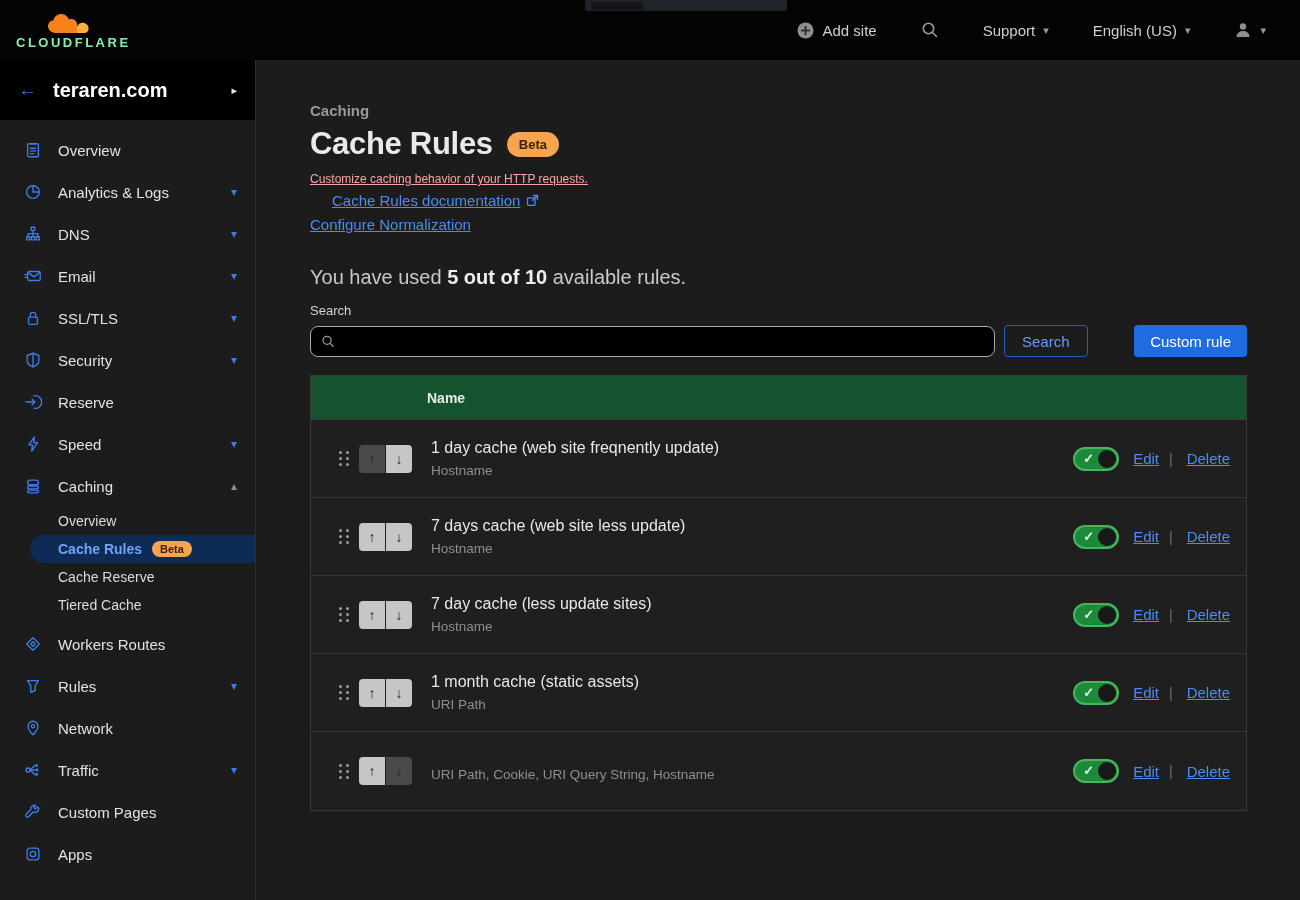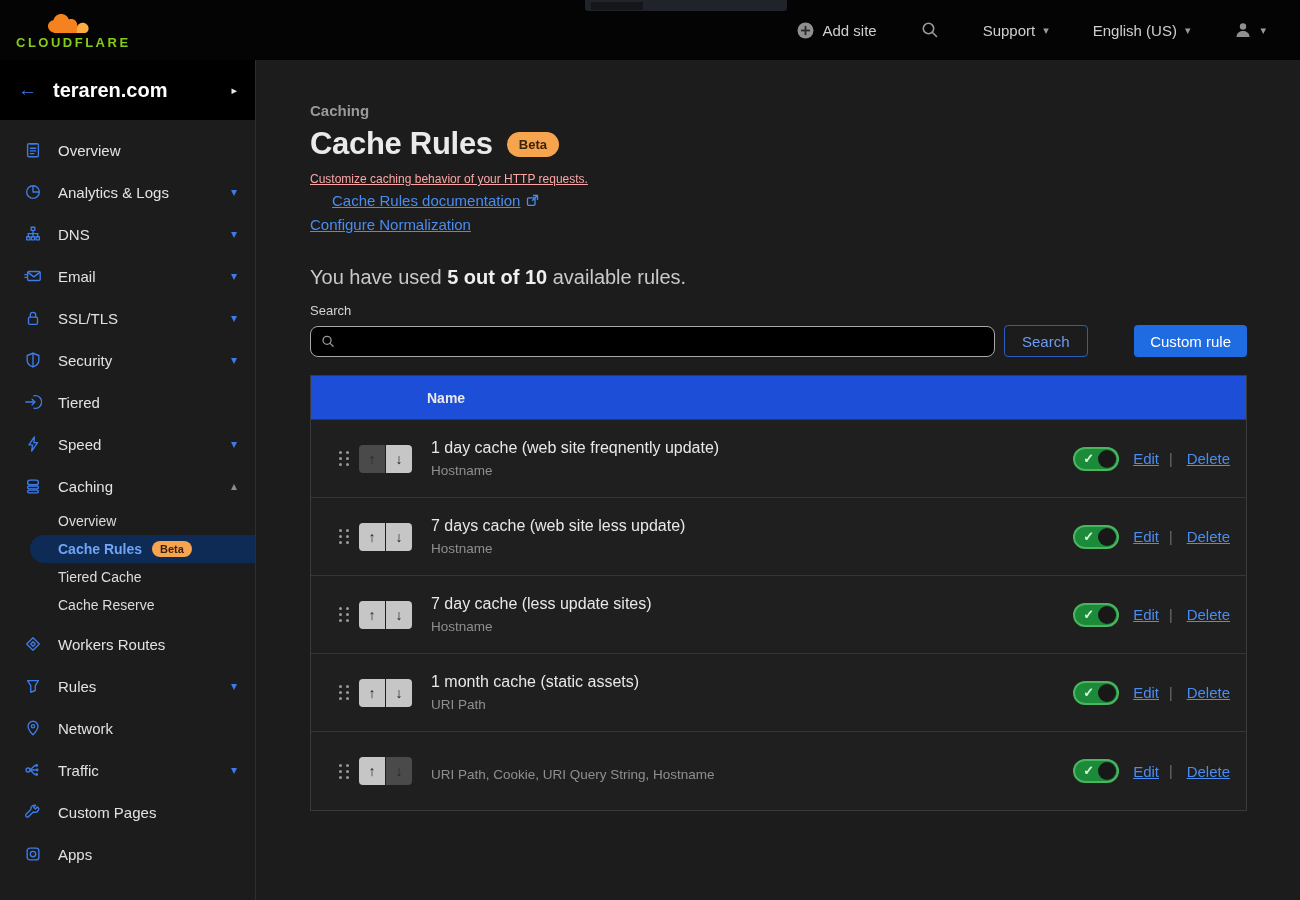--- a/index.html
+++ b/index.html
@@ -9,21 +9,21 @@
     font-family:"Liberation Sans", sans-serif;
     color:#e6e6e6;
     position:relative;
   }
   
   .topbar {
     position:absolute; top:0; left:0; width:1300px; height:60px;
     background:#040404; display:flex; align-items:center; z-index:5;
   }
   .logo { display:flex; flex-direction:column; align-items:center; margin-left:16px; }
-  .logo-text { color:#84cc16; font-size:13px; font-weight:bold; letter-spacing:2.5px; margin-top:-2px; }
+  .logo-text { color:#86efac; font-size:13px; font-weight:bold; letter-spacing:2.5px; margin-top:-2px; }
   .topbar-right { margin-left:auto; display:flex; align-items:center; gap:44px; padding-right:34px; }
   .topbar-item { display:flex; align-items:center; gap:8px; color:#cfcfcf; font-size:15px; cursor:pointer; }
   .caret { color:#9a9a9a; font-size:11px; }
   .top-popup {
     position:absolute; left:585px; top:0; width:202px; height:11px;
     background:#202329; border-radius:0 0 3px 3px;
   }
   .top-popup-inner { position:absolute; left:6px; top:2px; width:52px; height:8px; background:#14161a; }
   
   .sidebar {
@@ -93,21 +93,21 @@
     cursor:pointer; font-family:"Liberation Sans",sans-serif;
   }
   .btn-primary {
     margin-left:auto; height:32px; padding:0 16px; background:#1f6be2;
     border:none; border-radius:4px; color:#fff; font-size:15px; cursor:pointer;
     font-family:"Liberation Sans",sans-serif;
   }
   
   .rules-table { margin-top:18px; border:1px solid #3a3a3a; }
   .table-header {
-    height:44px; background:#1d4ed8; border-bottom:1px solid #3a3a3a;
+    height:44px; background:#14532d; border-bottom:1px solid #3a3a3a;
     display:flex; align-items:center; padding-left:116px;
     font-size:14px; font-weight:bold; color:#eaeaea;text-align:right;
   }
   .rule-row {
     height:78px; background:#1f1f1f; border-bottom:1px solid #353535;
     display:flex; align-items:center; padding:0 16px 0 28px;
   }
   .rule-row:last-child { border-bottom:none; }
   .drag-handle { display:grid; grid-template-columns:3px 3px; gap:3px 4px; cursor:grab; }
   .drag-handle i { width:3px; height:3px; border-radius:50%; background:#9a9a9a; }
@@ -272,21 +272,21 @@
     </div>
 
     <div class="nav-item">
       <span class="nav-icon">
         <svg width="18" height="18" viewBox="0 0 20 20">
             <path class="svg-stroke" d="M11 3.2 a7 7 0 1 1 0 13.6"></path>
             <line class="svg-stroke" x1="2" y1="10" x2="12" y2="10"></line>
             <path class="svg-stroke" d="M9 7 L12 10 L9 13"></path>
           </svg>
       </span>
-      <span class="nav-label">Tiered</span>
+      <span class="nav-label">Reserve</span>
     </div>
 
     <div class="nav-item">
       <span class="nav-icon">
         <svg width="18" height="18" viewBox="0 0 20 20">
             <path class="svg-stroke" d="M11.5 2 L5.5 11 H9.5 L8.5 18 L15 8.5 H11 Z"></path>
           </svg>
       </span>
       <span class="nav-label">Speed</span>
       <span class="nav-chevron">▾</span>
@@ -306,24 +306,24 @@
 
     <div class="subnav">
       <div class="sub-item">
         <span class="sub-label">Overview</span>
       </div>
       <div class="sub-item selected">
         <span class="sub-label">Cache Rules</span>
         <span class="beta-small">Beta</span>
       </div>
       <div class="sub-item">
-        <span class="sub-label">Tiered Cache</span>
+        <span class="sub-label">Cache Reserve</span>
       </div>
       <div class="sub-item">
-        <span class="sub-label">Cache Reserve</span>
+        <span class="sub-label">Tiered Cache</span>
       </div>
       <div class="subnav-gap"></div>
     </div>
 
     <div class="nav-item">
       <span class="nav-icon">
         <svg width="18" height="18" viewBox="0 0 20 20">
             <path class="svg-stroke" d="M10 3 L17 10 L10 17 L3 10 Z"></path>
             <path class="svg-stroke" d="M10 7.5 L12.5 10 L10 12.5 L7.5 10 Z"></path>
           </svg>

